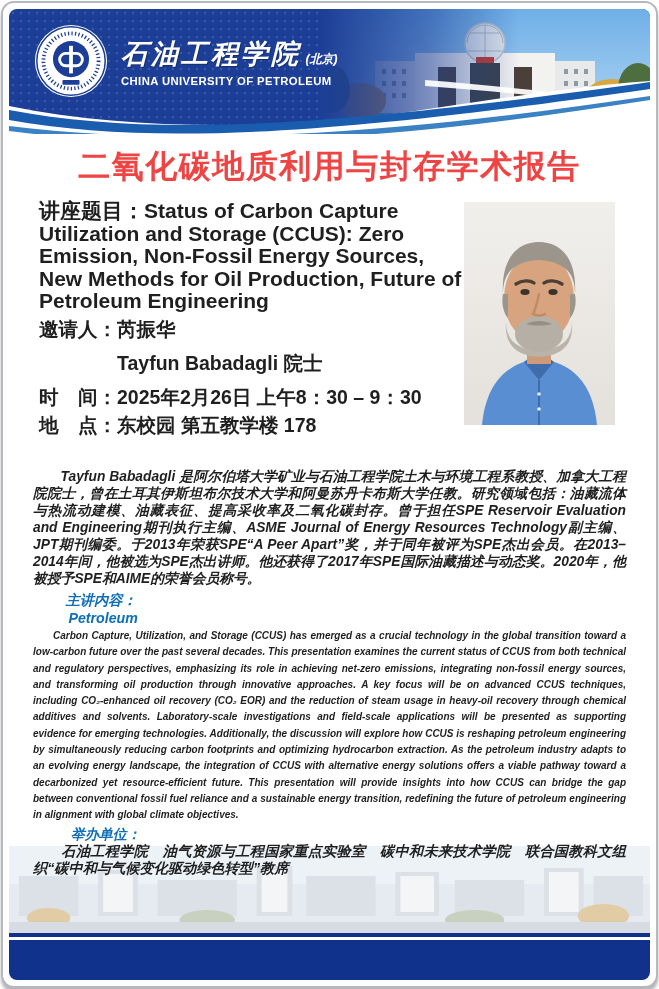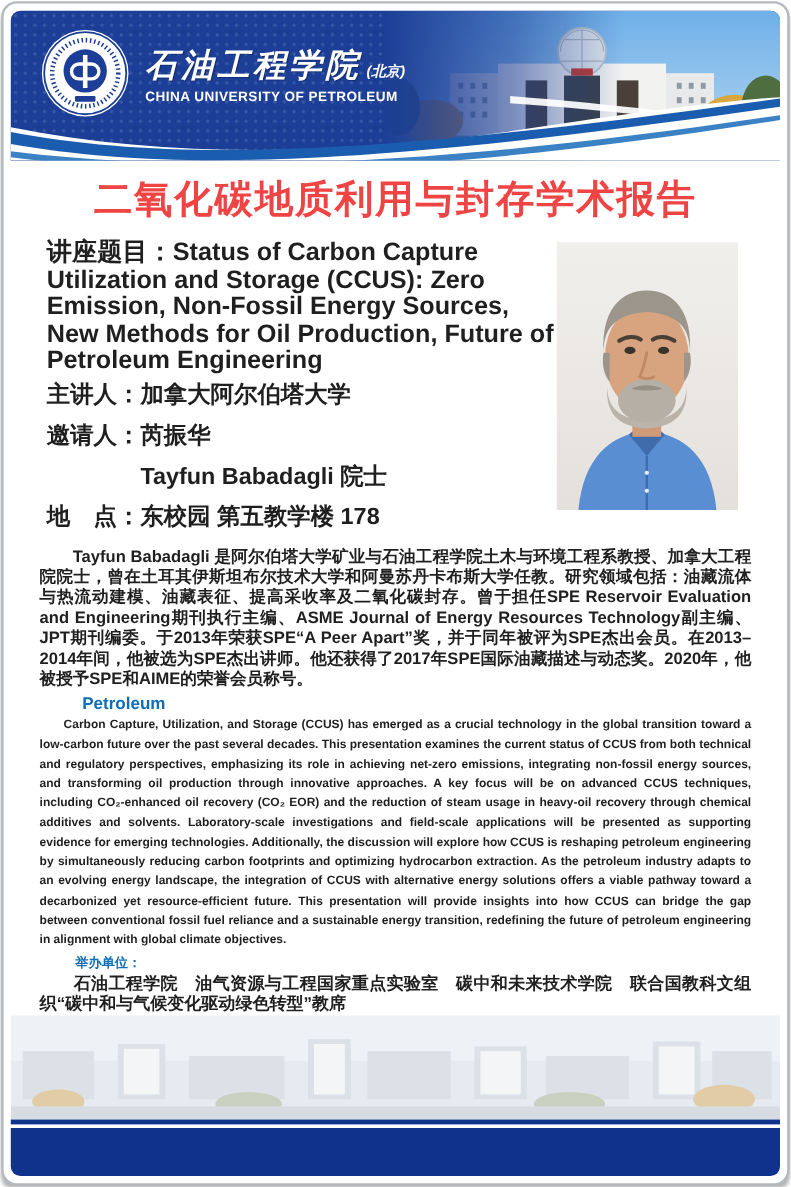--- a/index.html
+++ b/index.html
@@ -38,26 +38,26 @@
   }
   
   .topic { position: absolute; left: 36px; top: 197px; width: 430px; font-size: 21px; line-height: 22.6px; margin: 0; }
   .portrait-box { position: absolute; left: 461px; top: 199px; width: 151px; height: 223px; background: #edebe7; }
   .portrait-box svg { width: 100%; height: 100%; display: block; }
   .info-rows { position: absolute; left: 36px; top: 313px; font-size: 19.5px; line-height: 27px; }
   .info-row { margin: 0 0 7px 0; }
   .info-row.tight { margin-bottom: 1px; }
   .indent-name { padding-left: 78px; }
   
-  .body-col { position: absolute; left: 30px; right: 30px; top: 452px; z-index: 2; }
+  .body-col { position: absolute; left: 30px; right: 30px; top: 465px; z-index: 2; font-style: italic; }
   .bio { margin: 0 0 5px 0; font-size: 13.8px; line-height: 17px; text-align: justify; text-indent: 2em; }
   .label-blue { color: #0e6eb8; font-size: 14.2px; line-height: 17px; margin: 0 0 1px 2.3em; }
   .label-blue.en { margin-left: 2.5em; }
   .abstract { margin: 1px 0 2px 0; font-size: 10px; line-height: 16.3px; text-align: justify; text-indent: 2em; }
-  .organizer-label { color: #0e6eb8; font-size: 11px; line-height: 16.5px; margin: 0 0 1px 2.7em; }
+  .organizer-label { color: #0e6eb8; font-size: 14px; line-height: 16.5px; margin: 0 0 1px 2.7em; }
   .organizer { margin: 0; font-size: 14.2px; line-height: 16.5px; text-align: justify; text-indent: 2em; }
   
   .panorama { position: absolute; left: 6px; right: 6px; top: 843px; height: 88px; z-index: 1; opacity: 0.5; }
   .panorama svg { width: 100%; height: 100%; display: block; }
   .footer-line { position: absolute; left: 6px; right: 6px; top: 930px; height: 4px; background: #10318c; z-index: 3; }
   .footer-bar { position: absolute; left: 6px; right: 6px; bottom: 6px; height: 40px; background: #10318c; border-radius: 0 0 8px 8px; z-index: 3; }
 </style>
 </head>
 <body>
 
@@ -171,28 +171,29 @@
         <path d="M111,92 C113,102 110,112 106,116 L106,92 Z" fill="#9b958c"></path>
         <path d="M52,82 C58,78 66,78 70,81" stroke="#4a4036" stroke-width="3.4" fill="none" stroke-linecap="round"></path>
         <path d="M80,81 C84,78 92,78 98,82" stroke="#4a4036" stroke-width="3.4" fill="none" stroke-linecap="round"></path>
         <ellipse cx="61" cy="90" rx="4.6" ry="3" fill="#3a332b"></ellipse>
         <ellipse cx="89" cy="90" rx="4.6" ry="3" fill="#3a332b"></ellipse>
         <path d="M75,92 C73,102 71,108 69,112 C72,114 78,114 81,112" stroke="#c08a64" stroke-width="2.4" fill="none" stroke-linecap="round"></path>
       </svg>
     </div>
 
     <div class="info-rows">
-      <p class="info-row"><span>主讲人：</span><span>加拿大阿尔伯塔大学</span></p>
       <p class="info-row"><span>邀请人：</span><span>芮振华</span></p>
       <p class="info-row indent-name"><span>Tayfun Babadagli 院士</span></p>
+      <p class="info-row tight"><span>时　间：</span><span>2025年2月26日 上午8：30 – 9：30</span></p>
       <p class="info-row tight"><span>地　点：</span><span>东校园 第五教学楼 178</span></p>
     </div>
 
     <div class="body-col">
       <p class="bio">Tayfun Babadagli 是阿尔伯塔大学矿业与石油工程学院土木与环境工程系教授、加拿大工程院院士，曾在土耳其伊斯坦布尔技术大学和阿曼苏丹卡布斯大学任教。研究领域包括：油藏流体与热流动建模、油藏表征、提高采收率及二氧化碳封存。曾于担任SPE Reservoir Evaluation and Engineering期刊执行主编、ASME Journal of Energy Resources Technology副主编、JPT期刊编委。于2013年荣获SPE“A Peer Apart”奖，并于同年被评为SPE杰出会员。在2013–2014年间，他被选为SPE杰出讲师。他还获得了2017年SPE国际油藏描述与动态奖。2020年，他被授予SPE和AIME的荣誉会员称号。</p>
+      <p class="label-blue">主讲内容：</p>
       <p class="label-blue en">Petroleum</p>
       <p class="abstract">Carbon Capture, Utilization, and Storage (CCUS) has emerged as a crucial technology in the global transition toward a low-carbon future over the past several decades. This presentation examines the current status of CCUS from both technical and regulatory perspectives, emphasizing its role in achieving net-zero emissions, integrating non-fossil energy sources, and transforming oil production through innovative approaches.  A key focus will be on advanced CCUS techniques, including CO₂-enhanced oil recovery (CO₂ EOR) and the reduction of steam usage in heavy-oil recovery through chemical additives and solvents. Laboratory-scale investigations and field-scale applications will be presented as supporting evidence for emerging technologies.  Additionally, the discussion will explore how CCUS is reshaping petroleum engineering by simultaneously reducing carbon footprints and optimizing hydrocarbon extraction. As the petroleum industry adapts to an evolving energy landscape, the integration of CCUS with alternative energy solutions offers a viable pathway toward a decarbonized yet resource-efficient future. This presentation will provide insights into how CCUS can bridge the gap between conventional fossil fuel reliance and a sustainable energy transition, redefining the future of petroleum engineering in alignment with global climate objectives.</p>
       <p class="organizer-label">举办单位：</p>
       <p class="organizer">石油工程学院　油气资源与工程国家重点实验室　碳中和未来技术学院　联合国教科文组织“碳中和与气候变化驱动绿色转型”教席</p>
     </div>
 
     <div class="panorama">
       <svg viewBox="0 0 647 88" preserveAspectRatio="none">
         <rect x="0" y="0" width="647" height="40" fill="#dce6f0"></rect>
         <rect x="0" y="38" width="647" height="50" fill="#cdd8e2"></rect>

